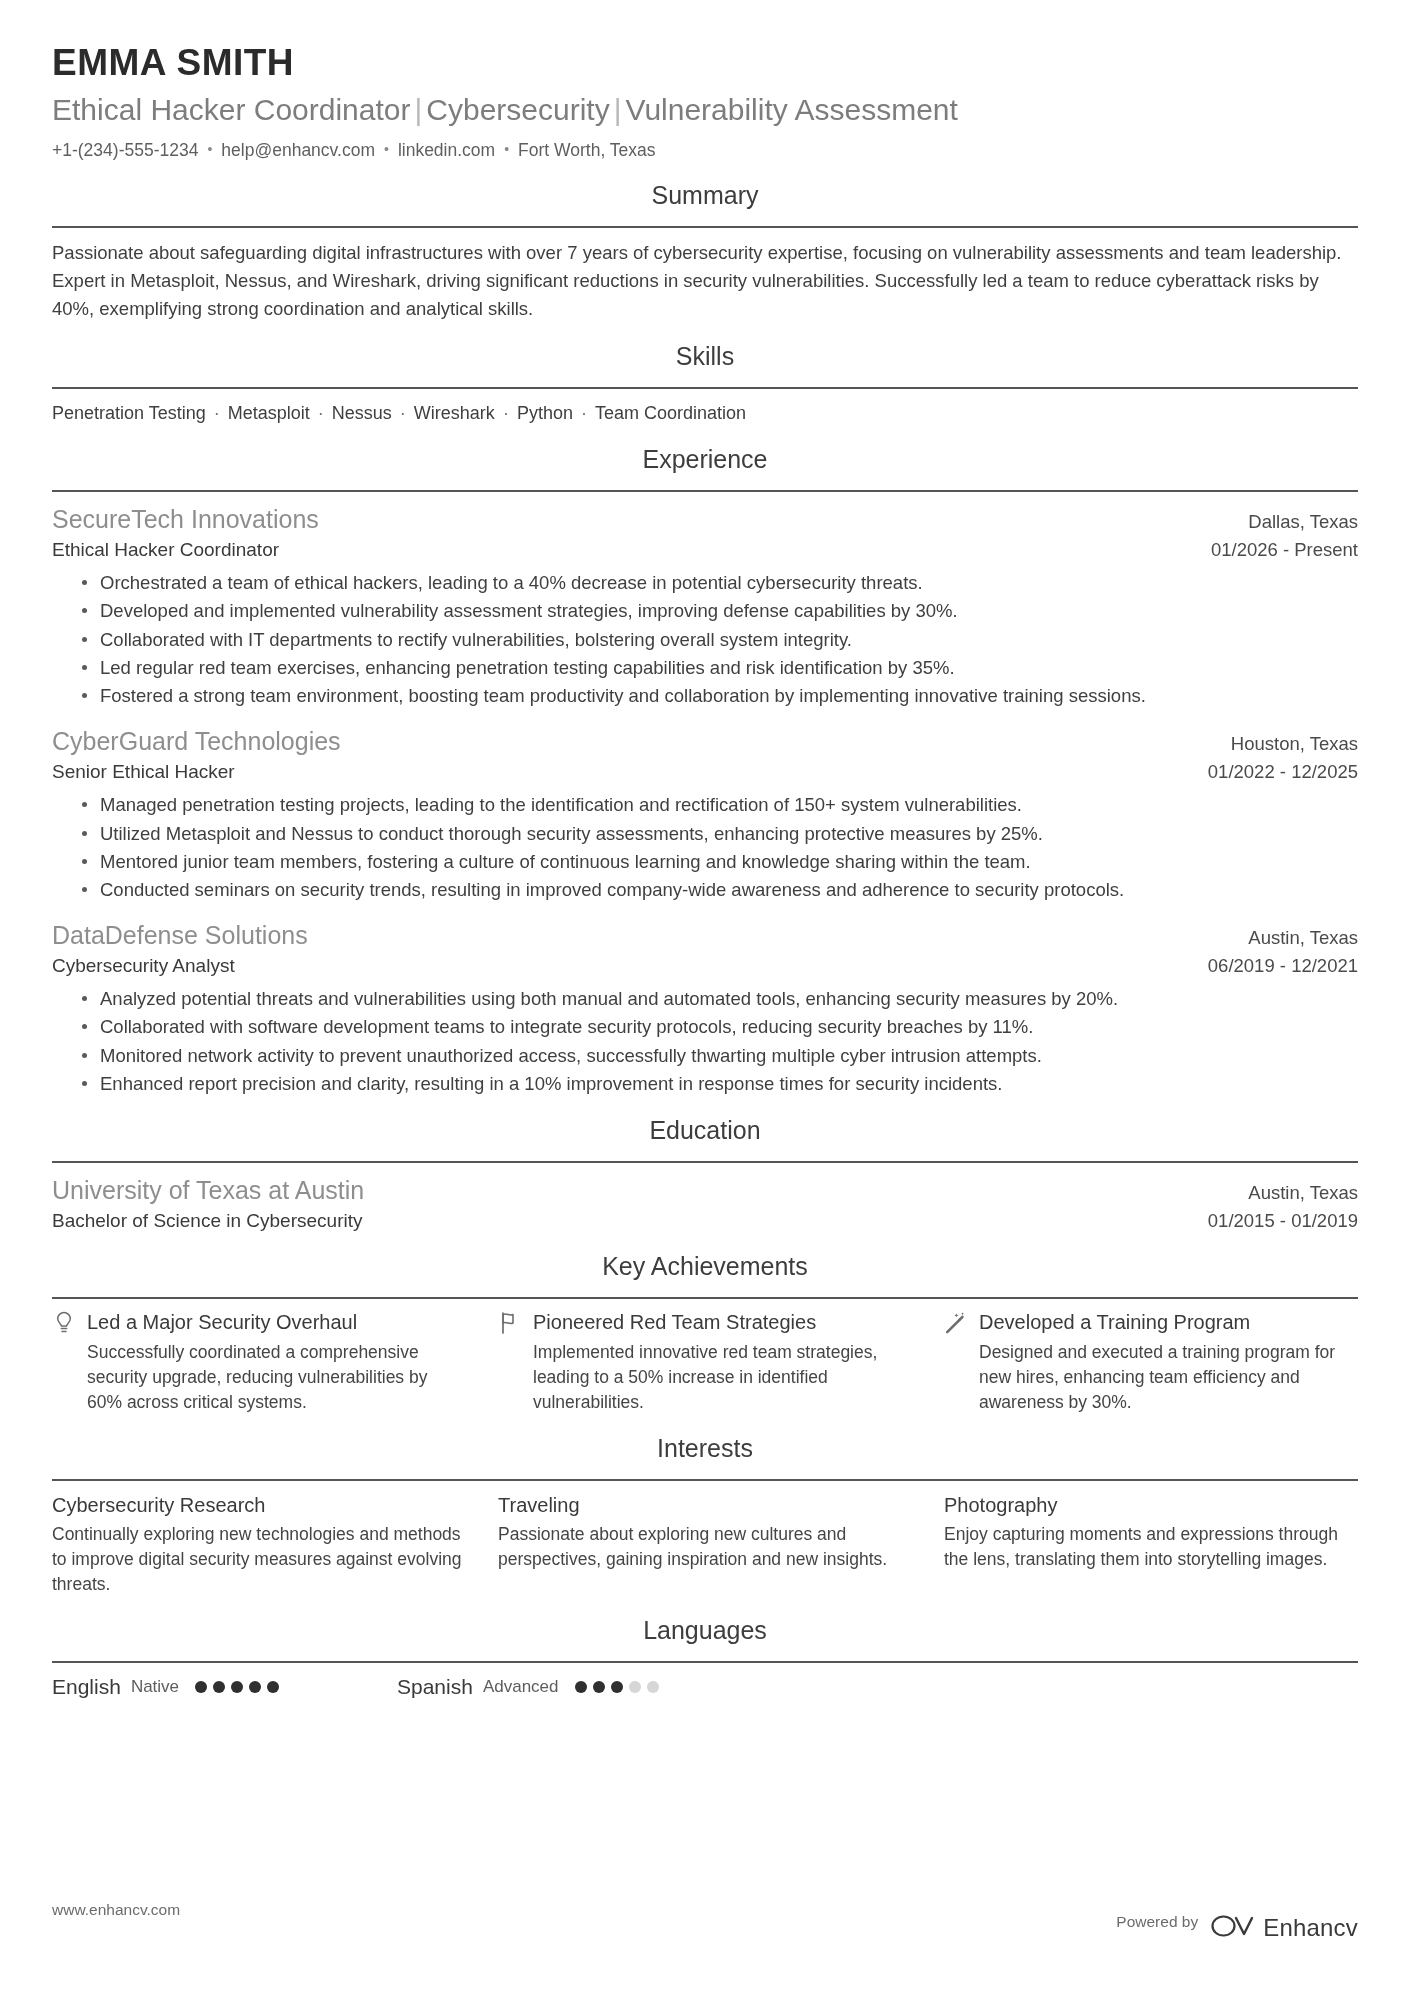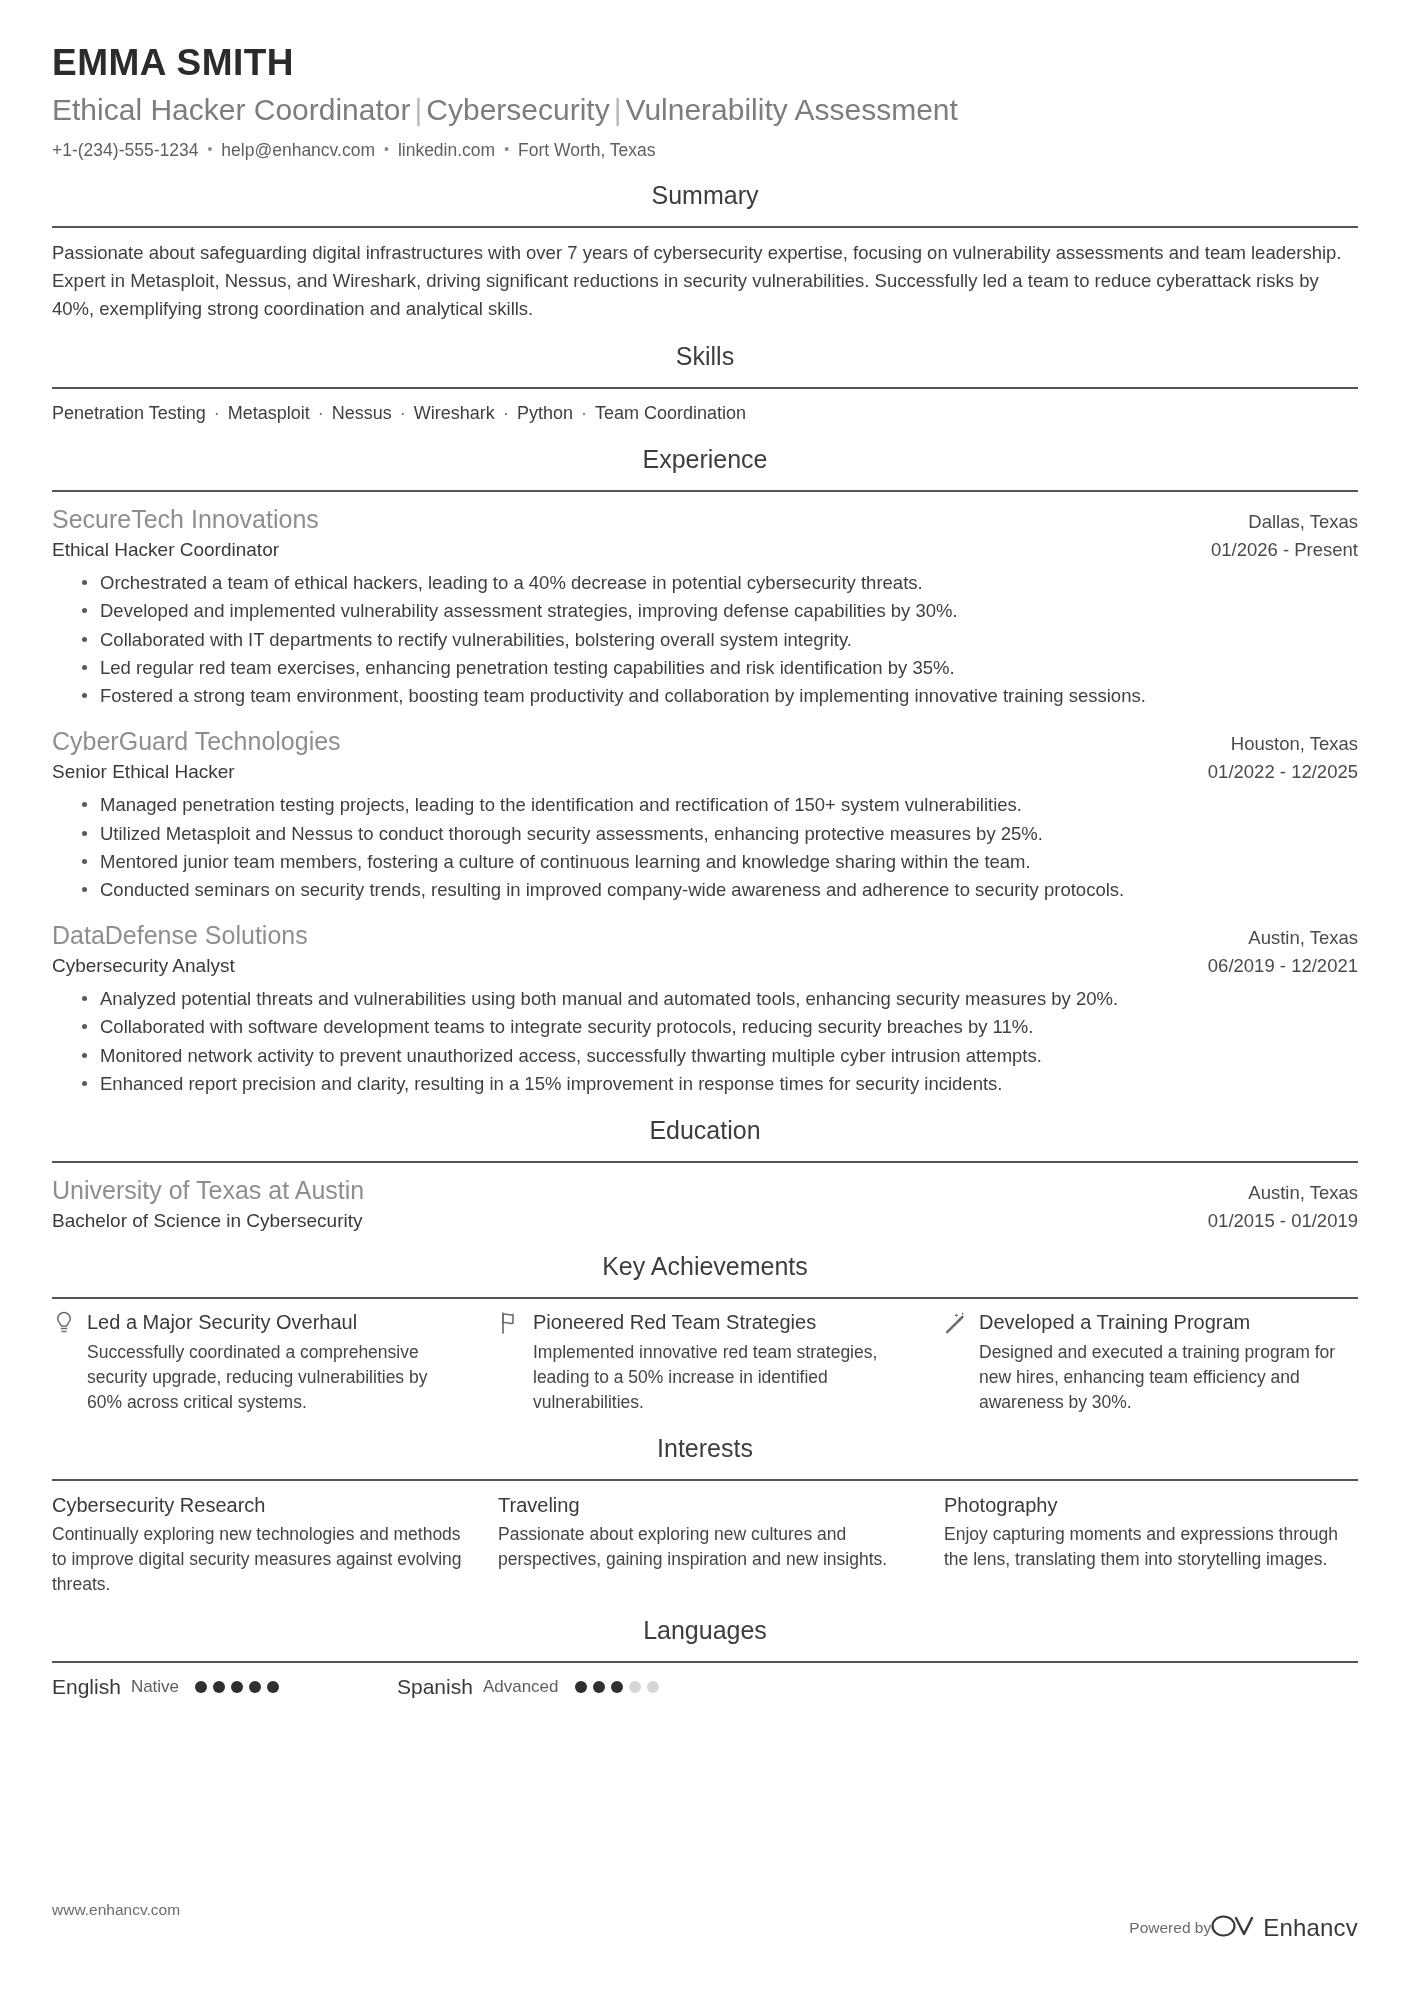--- a/index.html
+++ b/index.html
@@ -246,21 +246,21 @@
     display: flex;
     justify-content: space-between;
     align-items: center;
   }
   .footer-url {
     font-size: 15.5px;
     color: #6b6b6b;
   }
   .footer-right {
     display: flex;
-    align-items: center;
+    gap: 13px;
     margin-top: 37px;
   }
   .powered {
     font-size: 15.5px;
     color: #6b6b6b;
   }
   .brand {
     display: flex;
     align-items: center;
     gap: 8px;
@@ -345,21 +345,21 @@
             <div class="entry-loc">Austin, Texas</div>
           </div>
           <div class="entry-row2">
             <div class="entry-role">Cybersecurity Analyst</div>
             <div class="entry-date">06/2019 - 12/2021</div>
           </div>
           <ul class="bullets">
             <li>Analyzed potential threats and vulnerabilities using both manual and automated tools, enhancing security measures by 20%.</li>
             <li>Collaborated with software development teams to integrate security protocols, reducing security breaches by 11%.</li>
             <li>Monitored network activity to prevent unauthorized access, successfully thwarting multiple cyber intrusion attempts.</li>
-            <li>Enhanced report precision and clarity, resulting in a 15% improvement in response times for security incidents.</li>
+            <li>Enhanced report precision and clarity, resulting in a 10% improvement in response times for security incidents.</li>
           </ul>
         </div>
       </div>
   </div>
 
   <div class="section">
     <div class="sec-title">Education</div>
     <div class="sec-rule"></div>
     <div class="sec-body" id="education-body">
         <div class="entry">

